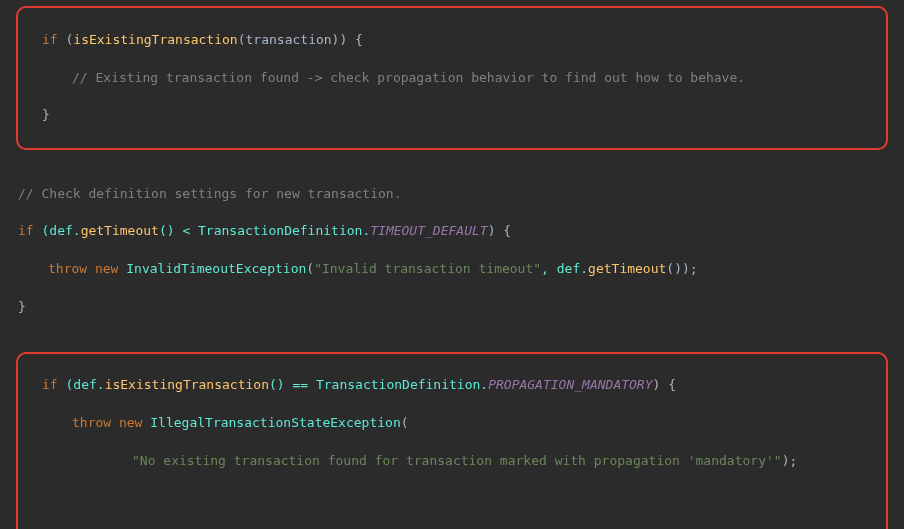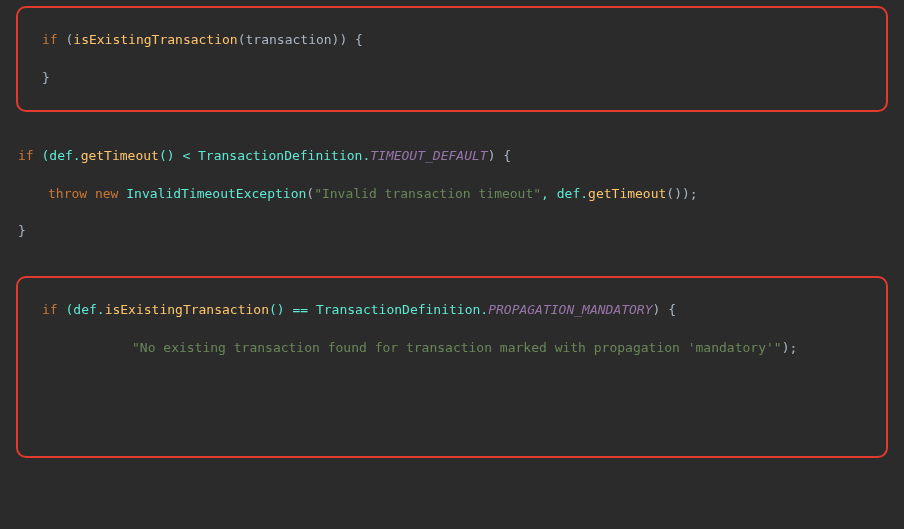--- a/index.html
+++ b/index.html
@@ -42,36 +42,39 @@
   .indent3 { padding-left: 90px; }
 
   .blank { height: 14px; }
 </style>
 </head>
 <body>
 
 <div class="hl">
 <div class="code-area">
 <span class="line"><span class="kw">if</span><span class="pun"> (</span><span class="fn">isExistingTransaction</span><span class="pun">(transaction)) {</span></span>
+<span class="line indent1"><span class="cmt">// Existing transaction found -&gt; check propagation behavior to find out how to behave.</span></span>
 <span class="line"><span class="brace">}</span></span>
 </div>
 </div>
 
 <div class="blank"></div>
 
 <div class="code-area">
+<span class="line"><span class="cmt">// Check definition settings for new transaction.</span></span>
 <span class="line"><span class="kw">if</span><span class="id"> (def.</span><span class="fn">getTimeout</span><span class="id">() &lt; TransactionDefinition.</span><span class="con">TIMEOUT_DEFAULT</span><span class="pun">) {</span></span>
 <span class="line indent1"><span class="kw">throw</span><span> </span><span class="kw">new</span><span> </span><span class="id">InvalidTimeoutException</span><span class="pun">(</span><span class="str">"Invalid transaction timeout"</span><span class="id">, def.</span><span class="fn">getTimeout</span><span class="pun">());</span></span>
 <span class="line"><span class="brace">}</span></span>
 </div>
 
 <div class="blank"></div>
 
 <div class="hl">
 <div class="code-area">
 <span class="line"><span class="kw">if</span><span class="id"> (def.</span><span class="fn">isExistingTransaction</span><span class="id">() == TransactionDefinition.</span><span class="con">PROPAGATION_MANDATORY</span><span class="pun">) {</span></span>
+<span class="line indent1"><span class="kw">throw</span><span> </span><span class="kw">new</span><span> </span><span class="id">IllegalTransactionStateException</span><span class="pun">(</span></span>
 <span class="line indent3"><span class="str">"No existing transaction found for transaction marked with propagation 'mandatory'"</span><span class="pun">);</span></span>
 
 
 
 
 </div>
 </div>
 
 </body></html>

